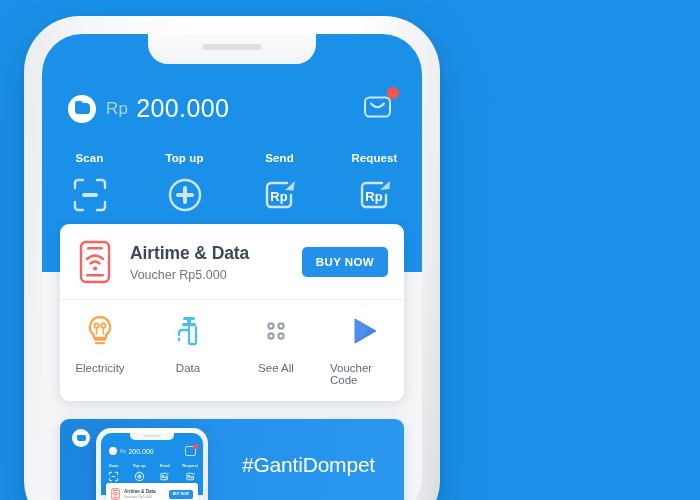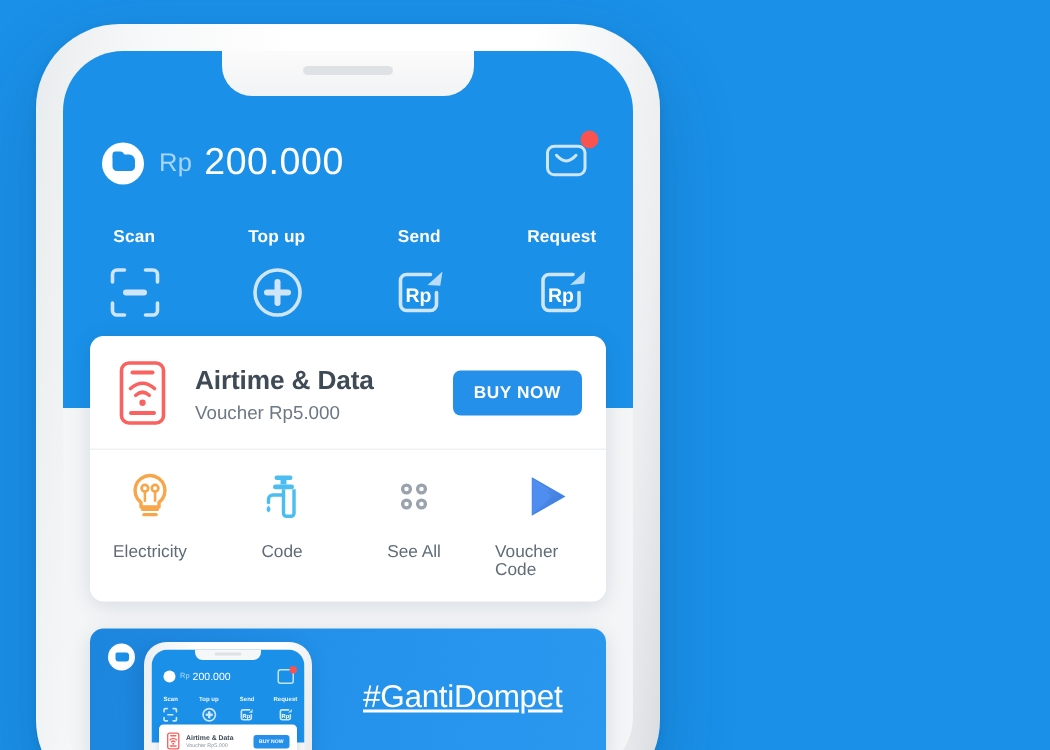--- a/index.html
+++ b/index.html
@@ -251,21 +251,20 @@
   }
   #banner-hashtag {
     position: absolute;
     left: 182px;
     top: 50%;
     transform: translateY(-50%);
     color: #ffffff;
     font-size: 21px;
     letter-spacing: -.2px;
     white-space: nowrap;
-    text-decoration: underline;
   }
 
   
   #mini-phone {
     position: absolute;
     left: 36px;
     top: 9px;
     width: 112px;
     height: 130px;
     background: linear-gradient(95deg, #eceef0 0%, #ffffff 30%, #ffffff 74%, #e4e7ea 100%);
@@ -442,21 +441,21 @@
 
           <div class="tile">
             <svg class="tile-icon" viewBox="0 0 34 34">
               <rect x="12" y="3" width="12" height="3" rx="1.5" fill="#4cbdf0"></rect>
               <rect x="16" y="6" width="4" height="3" fill="#4cbdf0"></rect>
               <rect x="11" y="9" width="14" height="3.2" rx="1.6" fill="#4cbdf0"></rect>
               <path d="M18 12.2 v16 a2 2 0 0 0 2 2 h3 a2 2 0 0 0 2 -2 V12.2" fill="none" stroke="#4cbdf0" stroke-width="2.3"></path>
               <path d="M18 16 H11 a3 3 0 0 0 -3 3 v2" fill="none" stroke="#4cbdf0" stroke-width="2.3" stroke-linecap="round"></path>
               <path d="M8 23 q2.6 3 0 4.6 q-2.6 -1.6 0 -4.6 z" fill="#4cbdf0"></path>
             </svg>
-            <div class="tile-label">Code</div>
+            <div class="tile-label">Data</div>
           </div>
 
           <div class="tile">
             <svg class="tile-icon" viewBox="0 0 34 34">
               <g fill="none" stroke="#9aa3ad" stroke-width="2.2">
                 <circle cx="12" cy="12" r="2.6"></circle>
                 <circle cx="22" cy="12" r="2.6"></circle>
                 <circle cx="12" cy="22" r="2.6"></circle>
                 <circle cx="22" cy="22" r="2.6"></circle>
               </g>

